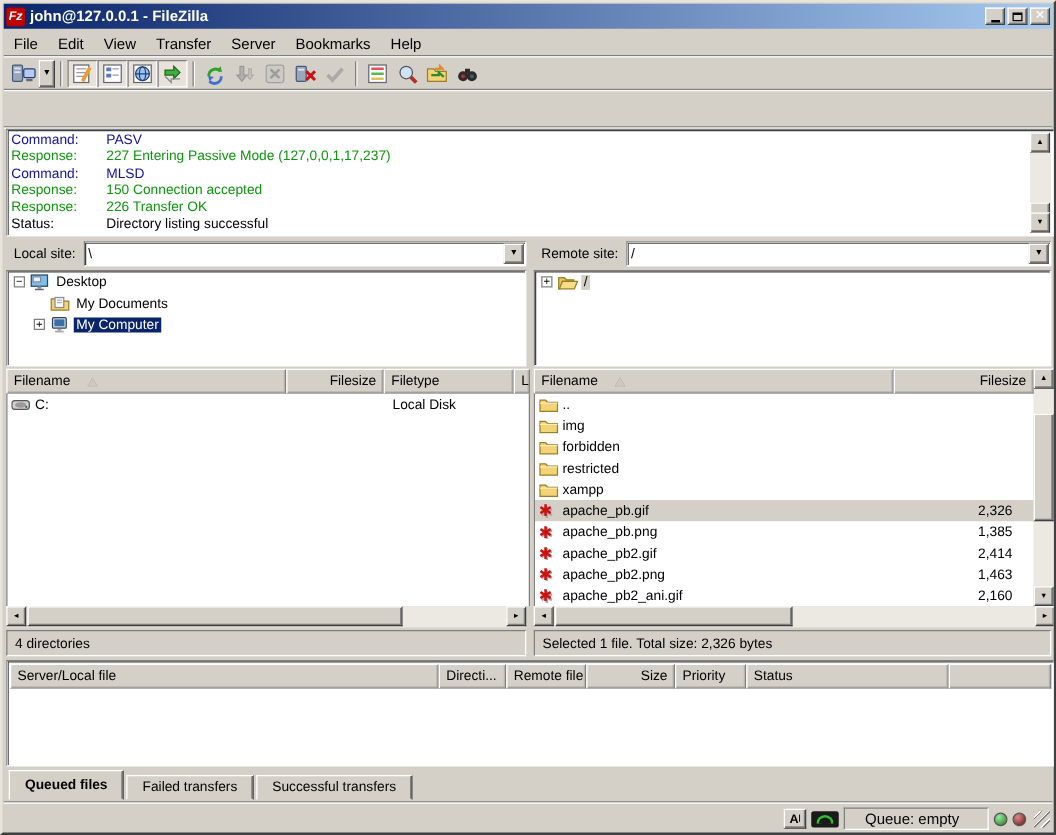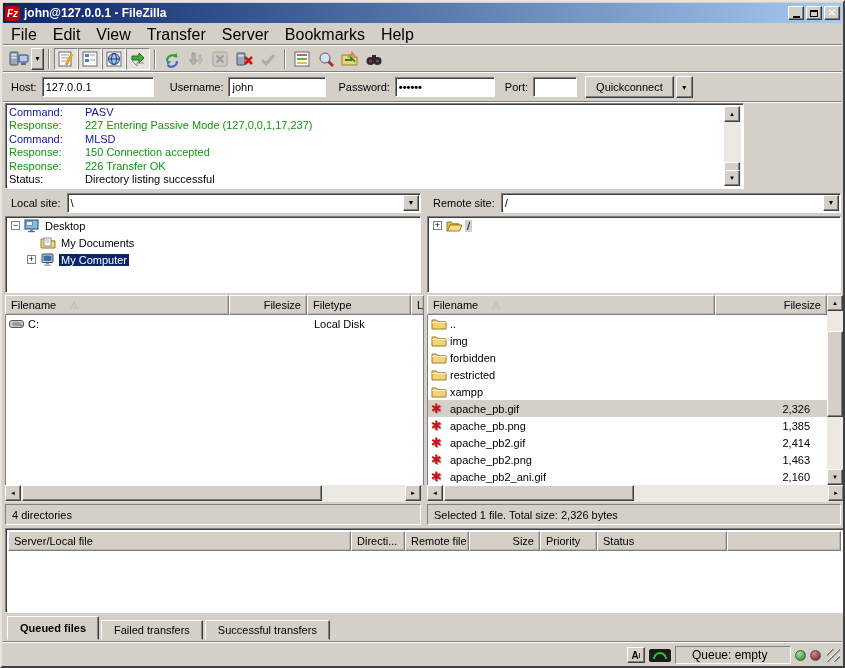--- a/index.html
+++ b/index.html
@@ -21,38 +21,38 @@
     display:flex;align-items:center;padding:0 2px;color:#fff;}
   .appico{width:15px;height:15px;background:#bf0000;color:#fff;font-weight:bold;font-style:italic;
     font-size:10px;text-align:center;line-height:15px;margin-right:4px;border-radius:2px;}
   .wtitle{font-weight:bold;font-size:12px;flex:1;white-space:nowrap;}
   .wbtns{display:flex;gap:2px;}
   .wbtn{width:16px;height:14px;display:flex;align-items:center;justify-content:center;font-size:9px;line-height:1;}
   .glyph-min{width:7px;height:2px;background:#000;margin-top:7px;}
   .glyph-max{width:8px;height:7px;border:1px solid #000;border-top:2px solid #000;}
   .glyph-x{font-weight:bold;font-size:10px;}
   
-  .menubar{position:absolute;left:1px;top:23px;width:839px;height:19px;display:flex;align-items:center;font-size:16px;}
+  .menubar{position:absolute;left:1px;top:23px;width:839px;height:19px;display:flex;align-items:center;font-size:12px;}
   .menu-item{padding:2px 8px;}
   
   .toolbar{position:absolute;left:1px;top:44px;width:839px;height:25px;display:flex;align-items:center;padding-left:4px;}
   .tbbtn{width:24px;height:22px;display:flex;align-items:center;justify-content:center;border:1px solid transparent;}
   .tbbtn.pressed{border-color:#808080 #fff #fff #808080;background:#e7e3db;}
   .tbbtn.disabled{filter:grayscale(1);opacity:.5;}
   .tbbtn svg{display:block;}
   .tbsep{width:2px;height:20px;border-left:1px solid #808080;border-right:1px solid #fff;margin:0 4px;}
   .tbdrop{width:13px;height:22px;display:flex;align-items:center;justify-content:center;font-size:7px;}
   
   .quickbar{position:absolute;left:1px;top:71px;width:839px;height:28px;display:flex;align-items:center;padding-left:8px;}
   .quickbar label{margin-right:5px;}
   .qinput{height:20px;font-family:inherit;font-size:11px;padding:1px 3px;outline:none;}
   .qc-btn{height:22px;padding:0 10px;font-family:inherit;font-size:11px;display:flex;align-items:center;}
   .qc-drop{height:22px;width:17px;display:flex;align-items:center;justify-content:center;font-size:7px;margin-left:2px;}
   
-  .logpanel{position:absolute;left:3px;top:101px;width:739px;height:86px;}
+  .logpanel{position:absolute;left:3px;top:101px;width:839px;height:86px;}
   .loglines{position:absolute;left:3px;top:2px;right:21px;bottom:2px;overflow:hidden;}
   .logline{height:13.4px;white-space:nowrap;}
   .loglab{display:inline-block;width:76px;}
   
   .vsb{position:absolute;width:17px;background:#ece9e2;}
   .hsb{position:absolute;height:17px;background:#ece9e2;}
   .sbbtn{position:absolute;width:16px;height:16px;display:flex;align-items:center;justify-content:center;font-size:6px;color:#000;}
   .sbthumb{position:absolute;}
   
   .pane{position:absolute;top:190px;height:333px;}
@@ -271,32 +271,20 @@
             <circle cx="12.5" cy="11" r="4" fill="#2b2b2b"></circle>
             <rect x="7" y="5" width="4" height="4" fill="#2b2b2b"></rect>
             <circle cx="5.5" cy="11" r="1.6" fill="#b03030"></circle>
             <circle cx="12.5" cy="11" r="1.6" fill="#556"></circle>
           </svg>
         </span>
       </span>
     </div>
   <div class="groove" style="top:69px"></div>
 
-  <div class="quickbar">
-    <label>Host:</label>
-    <input class="qinput bdown" style="width: 112px;" value="127.0.0.1">
-    <label style="margin-left:16px">Username:</label>
-    <input class="qinput bdown" style="width: 98px;" value="john">
-    <label style="margin-left:12px">Password:</label>
-    <input class="qinput bdown" style="width: 100px; font-weight: bold;" value="••••••">
-    <label style="margin-left:10px">Port:</label>
-    <input class="qinput bdown" style="width: 44px;" value="">
-    <button class="qc-btn bup" style="margin-left:8px">Quickconnect</button>
-    <span class="qc-drop bup">▼</span>
-  </div>
   <div class="groove" style="top:99px"></div>
 
   <div class="logpanel bdown">
     <div class="loglines" id="loglines">
         <div class="logline"><span class="loglab" style="color: rgb(17, 17, 165);">Command:</span><span class="logtxt" style="color: rgb(17, 17, 165);">PASV</span></div>
         <div class="logline"><span class="loglab" style="color: rgb(14, 150, 14);">Response:</span><span class="logtxt" style="color: rgb(14, 150, 14);">227 Entering Passive Mode (127,0,0,1,17,237)</span></div>
         <div class="logline"><span class="loglab" style="color: rgb(17, 17, 165);">Command:</span><span class="logtxt" style="color: rgb(17, 17, 165);">MLSD</span></div>
         <div class="logline"><span class="loglab" style="color: rgb(14, 150, 14);">Response:</span><span class="logtxt" style="color: rgb(14, 150, 14);">150 Connection accepted</span></div>
         <div class="logline"><span class="loglab" style="color: rgb(14, 150, 14);">Response:</span><span class="logtxt" style="color: rgb(14, 150, 14);">226 Transfer OK</span></div>
         <div class="logline"><span class="loglab" style="color: rgb(0, 0, 0);">Status:</span><span class="logtxt" style="color: rgb(0, 0, 0);">Directory listing successful</span></div>
@@ -533,21 +521,21 @@
         </div>
         <div class="hcell" style="width: 64px;">
           <span>Remote file</span>
         </div>
         <div class="hcell r" style="width: 71px;">
           <span>Size</span>
         </div>
         <div class="hcell" style="width: 57px;">
           <span>Priority</span>
         </div>
-        <div class="hcell" style="width: 130px;">
+        <div class="hcell" style="width: 162px;">
           <span>Status</span>
         </div>
         <div class="hcell" style="flex: 1 1 0%;">
           <span></span>
         </div>
       </div>
     <div class="queuebody"></div>
   </div>
 
   <div class="tabs" id="tabs">

